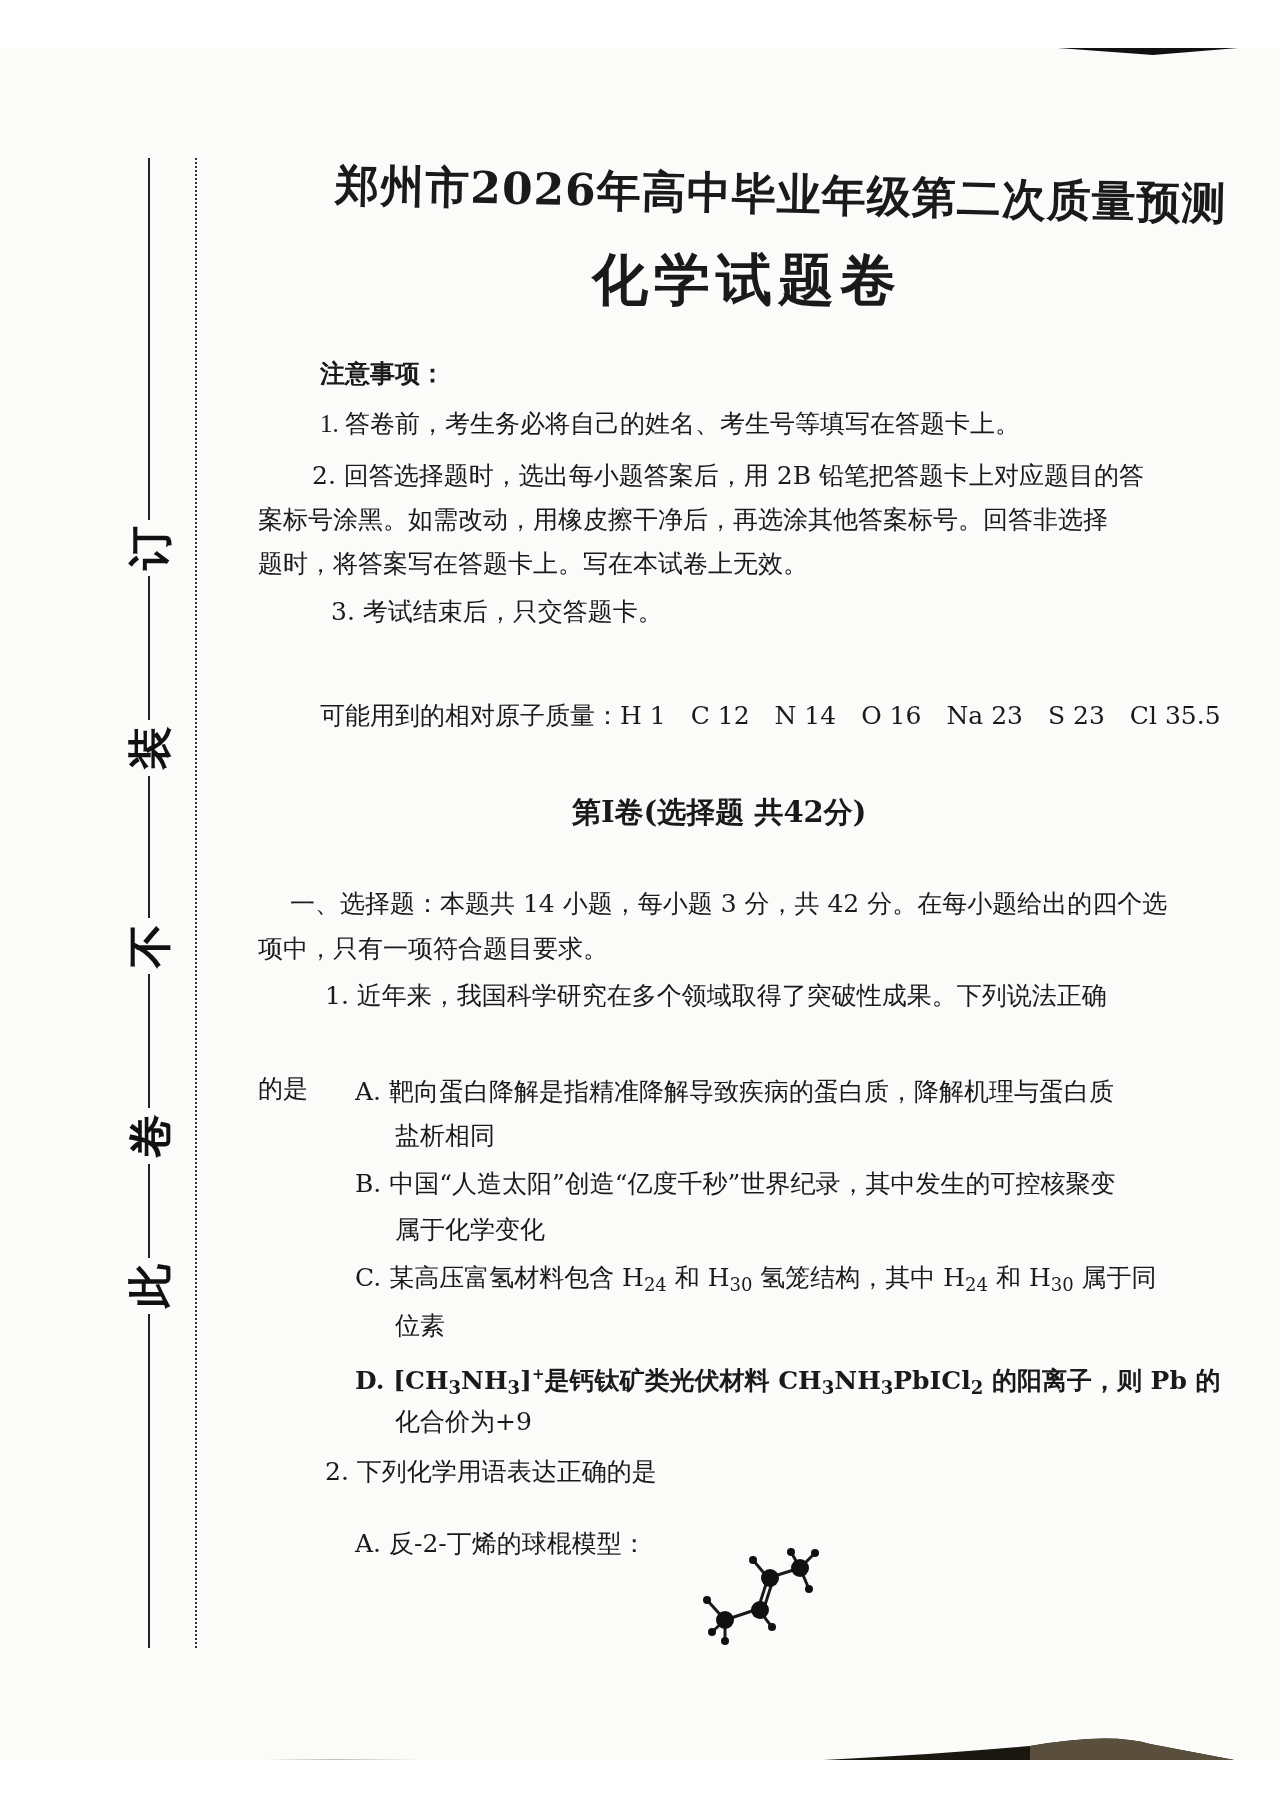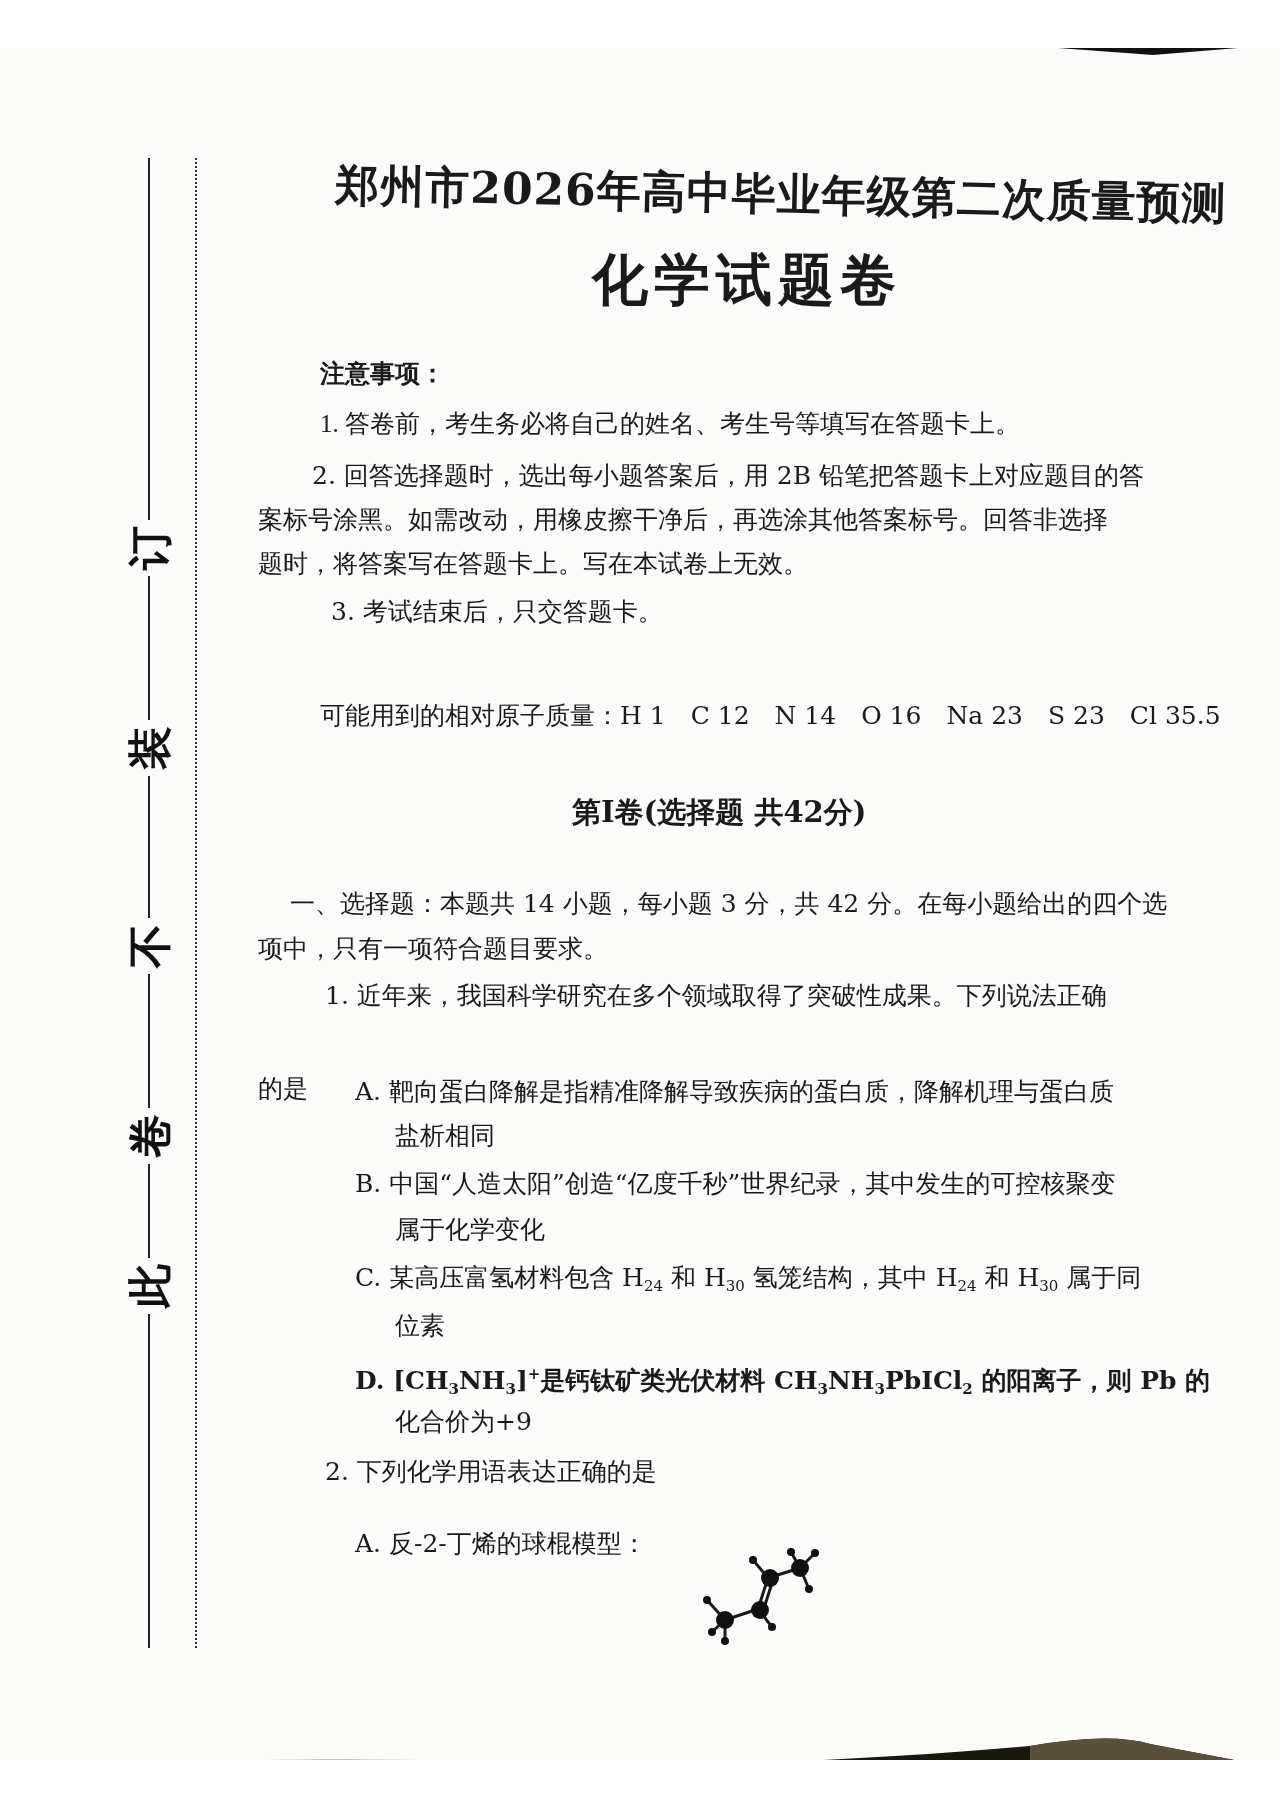--- a/index.html
+++ b/index.html
@@ -13,21 +13,21 @@
   .bind-char{position:absolute;left:122px;width:56px;height:56px;background:#fbfbfa;
              font-family:"DejaVu Serif",serif;font-weight:bold;font-size:44px;line-height:56px;
              text-align:center;transform:rotate(-90deg);color:#111;}
   .title{position:absolute;left:336px;top:108px;font-size:44px;font-weight:bold;letter-spacing:1px;white-space:nowrap;
          transform:rotate(1.2deg);transform-origin:left top;}
   .subtitle{position:absolute;left:592px;top:195px;font-size:56px;font-weight:bold;letter-spacing:6px;
             font-family:Liberation Serif, serif;}
   .txt{position:absolute;font-size:25px;white-space:nowrap;line-height:32px;}
   .bold{font-weight:bold;}
   .heading{position:absolute;left:572px;top:745px;font-size:29px;font-weight:bold;white-space:nowrap;}
-  sub{font-size:15px;vertical-align:-5px;}
+  sub{font-size:18px;vertical-align:-5px;}
   sup{font-size:15px;vertical-align:10px;}
   .footer{position:absolute;left:582px;top:1709px;font-size:22px;white-space:nowrap;}
   .molecule{position:absolute;left:695px;top:1490px;width:140px;height:110px;}
 </style>
 </head>
 <body>
 
 <div class="scan">
 
   <svg class="edge-top" viewBox="0 0 180 8">

